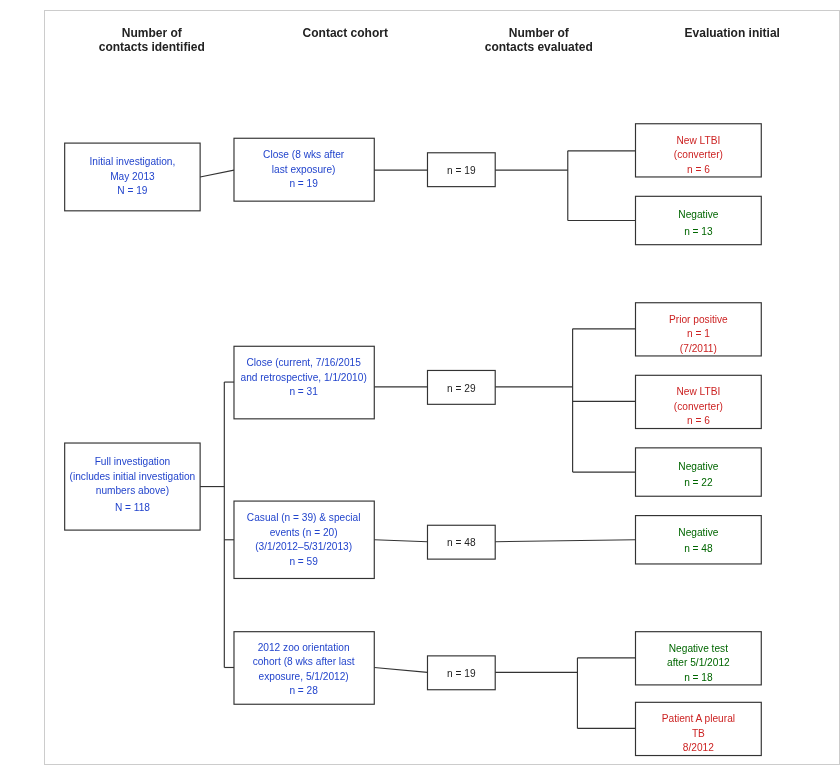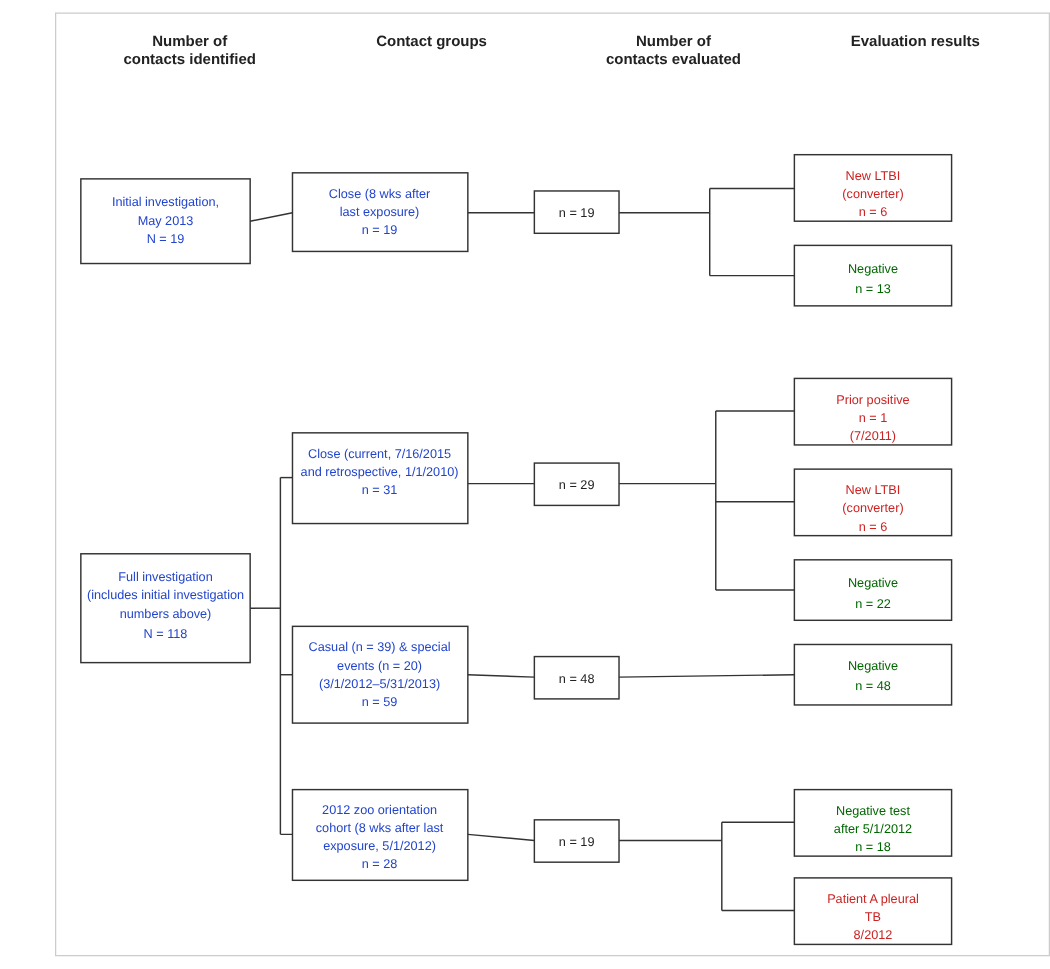--- a/index.html
+++ b/index.html
@@ -63,23 +63,23 @@
       stroke-width: 1.2;
     }
   </style>
 </head>
 <body>
 
 <div class="diagram-container">
   
   <div class="col-headers">
     <div class="col-header">Number of<br>contacts identified</div>
-    <div class="col-header">Contact groups</div>
+    <div class="col-header">Contact cohort</div>
     <div class="col-header">Number of<br>contacts evaluated</div>
-    <div class="col-header">Evaluation results</div>
+    <div class="col-header">Evaluation initial</div>
   </div>
 
   <svg class="diagram-svg" viewBox="0 0 800 680" xmlns="http://www.w3.org/2000/svg">
 
     <rect class="box-rect" x="10" y="60" width="140" height="70"></rect>
     <text class="box-text box-text-blue" x="80" y="80">Initial investigation,</text>
     <text class="box-text box-text-blue" x="80" y="95">May 2013</text>
     <text class="box-text box-text-blue" x="80" y="110">N = 19</text>
 
     <rect class="box-rect" x="10" y="370" width="140" height="90"></rect>

